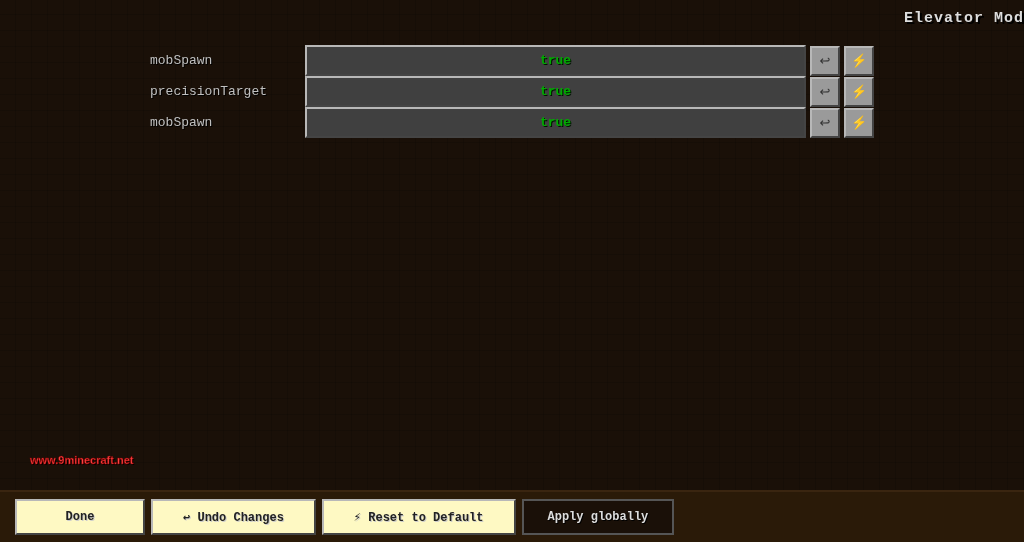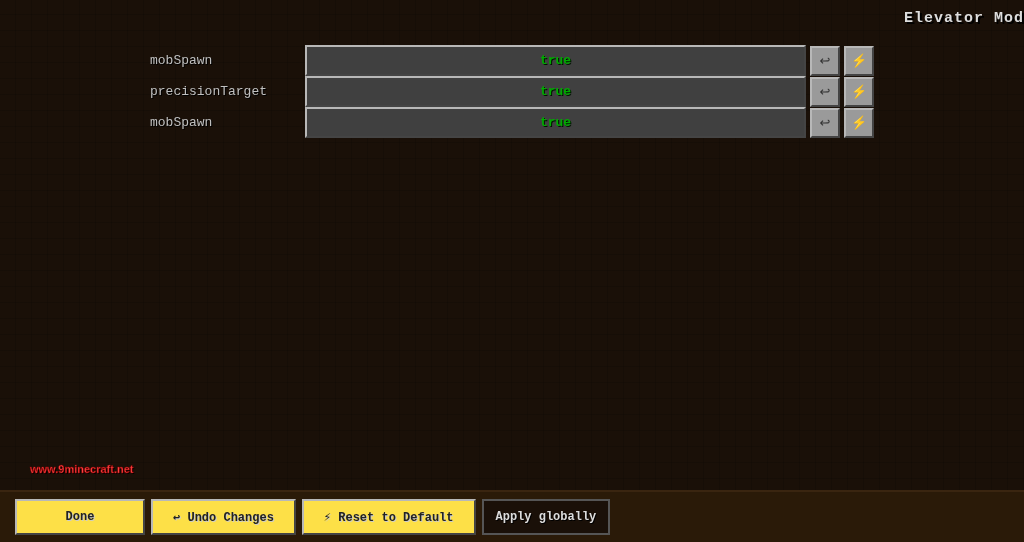--- a/index.html
+++ b/index.html
@@ -101,55 +101,55 @@
       background: #2a1a08;
       border-top: 2px solid #3a2510;
       display: flex;
       align-items: center;
       padding: 0 15px;
       gap: 6px;
     }
 
     .bottom-btn {
       height: 36px;
-      background: #fde047;
+      background: #fef9c3;
       border: none;
       border-top: 2px solid #b8b8b8;
       border-left: 2px solid #b8b8b8;
       border-bottom: 2px solid #444;
       border-right: 2px solid #444;
       color: #222;
       font-family: 'Courier New', monospace;
       font-size: 12px;
       font-weight: bold;
       cursor: pointer;
-      padding: 0 20px;
+      padding: 0 30px;
       text-shadow: 1px 1px 0px #ccc;
     }
 
     .bottom-btn.done-btn {
       min-width: 130px;
     }
 
     .apply-globally-btn {
       height: 36px;
       background: #1a1008;
       border: 2px solid #555;
       color: #ddd;
       font-family: 'Courier New', monospace;
       font-size: 12px;
       font-weight: bold;
       cursor: pointer;
-      padding: 0 12px;
+      padding: 0 24px;
       text-shadow: 1px 1px 0px #000;
     }
 
     .watermark {
       position: absolute;
-      bottom: 67px;
+      bottom: 76px;
       left: 10px;
       color: #ff4444;
       font-size: 11px;
       font-weight: bold;
       font-family: Arial, sans-serif;
       text-shadow: 1px 1px 0px #000;
       padding-left: 20px;
       -webkit-text-stroke: 0.5px #880000;
     }
   </style>

